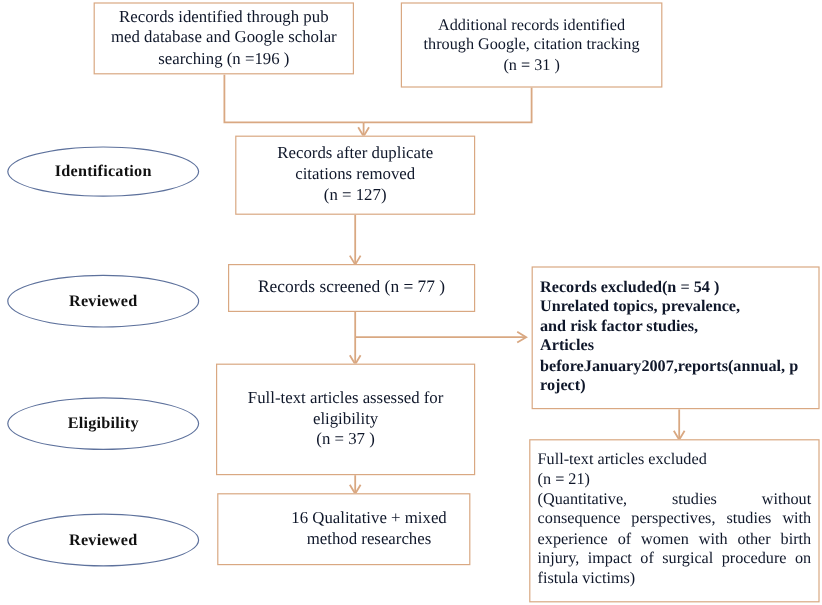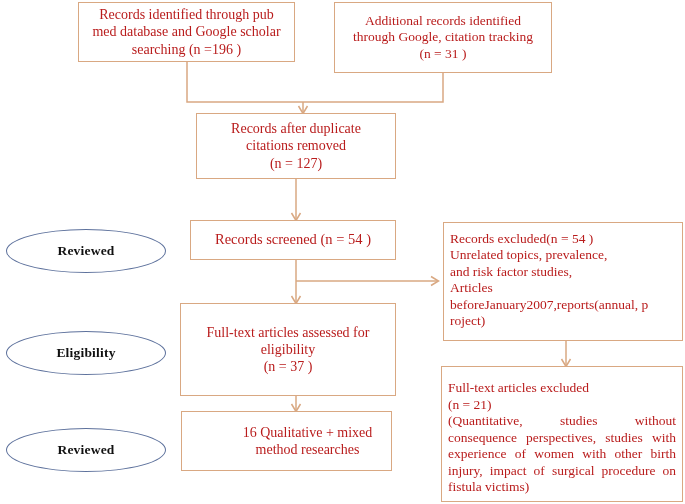--- a/index.html
+++ b/index.html
@@ -16,21 +16,21 @@
     overflow: hidden;
   }
   .box {
     position: absolute;
     box-sizing: border-box;
     border: 1.5px solid #d9a882;
     background: #ffffff;
     display: flex;
     align-items: center;
     justify-content: center;
-    color: #b91c1c;
+    color: #0f172a;
   }
   .box .txt {
     display: block;
     width: 100%;
     padding: 0 6px;
     box-sizing: border-box;
     line-height: 1.22;
     white-space: pre-line;
   }
   .center .txt { text-align: center; }
@@ -87,20 +87,23 @@
     <path class="arrowhead" d="M 431 276.5 L 438.5 281 L 431 285.5"></path>
     <path class="arrowhead" d="M 291.5 296 L 296 303.5 L 300.5 296"></path>
 
     <path class="lnk" d="M 566 341 L 566 366"></path>
     <path class="arrowhead" d="M 561.5 359 L 566 366.5 L 570.5 359"></path>
 
     <path class="lnk" d="M 296 377 L 296 411"></path>
     <path class="arrowhead" d="M 291.5 404 L 296 411.5 L 300.5 404"></path>
   </svg>
 
+  <div class="stage" style="left:6px; top:122px; width:160px; height:42px;">
+    <span>Identification</span>
+  </div>
   <div class="stage" style="left:6px; top:229px; width:160px; height:44px;">
     <span>Reviewed</span>
   </div>
   <div class="stage" style="left:6px; top:331px; width:160px; height:44px;">
     <span>Eligibility</span>
   </div>
   <div class="stage" style="left:6px; top:428px; width:160px; height:44px;">
     <span>Reviewed</span>
   </div>
 
@@ -116,39 +119,39 @@
 (n = 31 )</span>
   </div>
 
   <div class="box center" style="left:196px; top:113px; width:200px; height:66px; font-size:14px;">
     <span class="txt">Records after duplicate
 citations removed
 (n = 127)</span>
   </div>
 
   <div class="box center" style="left:190px; top:220px; width:206px; height:40px; font-size:14.5px;">
-    <span class="txt">Records screened (n = 54 )</span>
+    <span class="txt">Records screened (n = 77 )</span>
   </div>
 
-  <div class="box left" style="left:443px; top:222px; width:240px; height:119px; font-size:13.5px; align-items:flex-start; padding-top:8px;">
+  <div class="box left" style="left:443px; top:222px; width:240px; height:119px; font-size:13.5px; align-items:flex-start; padding-top:8px;font-weight:bold;">
     <span class="txt"> Records excluded(n = 54   )
 Unrelated topics, prevalence,
  and risk factor studies,
 Articles
 beforeJanuary2007,reports(annual, p
 roject)</span>
   </div>
 
   <div class="box center" style="left:180px; top:303px; width:216px; height:93px; font-size:14px;">
     <span class="txt">Full-text articles assessed for
 eligibility
 (n =  37 )</span>
   </div>
 
-  <div class="box justify" style="left:441px; top:366px; width:242px; height:136px; font-size:13.5px; align-items:center; padding-top:8px;">
+  <div class="box justify" style="left:441px; top:366px; width:242px; height:136px; font-size:13.5px; align-items:flex-start; padding-top:8px;">
     <span class="txt">Full-text articles  excluded
 (n = 21)
 (Quantitative, studies without consequence perspectives, studies with experience of women with other birth injury, impact of surgical procedure on fistula victims)</span>
   </div>
 
   <div class="box center" style="left:181px; top:411px; width:211px; height:60px; font-size:14px;padding-left:42px;">
     <span class="txt">16 Qualitative + mixed
 method researches</span>
   </div>
 

